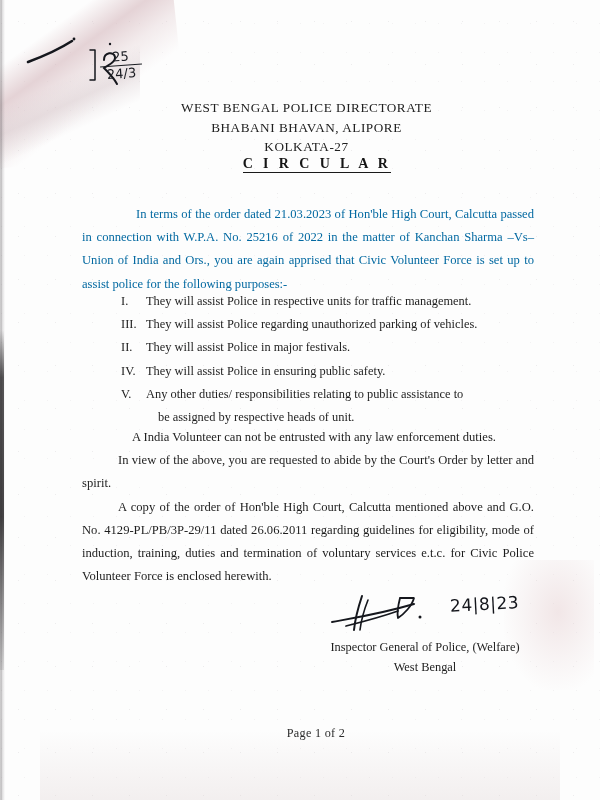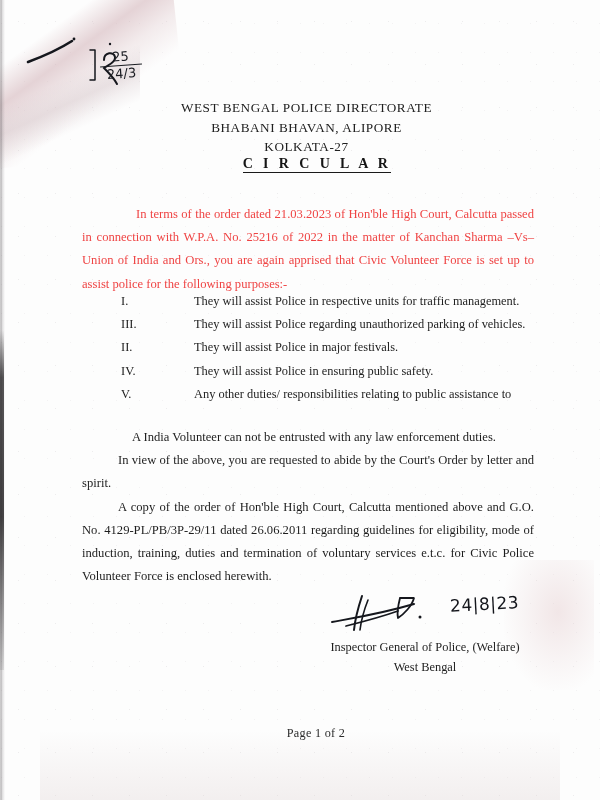--- a/index.html
+++ b/index.html
@@ -151,21 +151,21 @@
 
   .body-block {
     position: absolute;
     left: 82px;
     top: 203px;
     width: 452px;
     font-size: 12.6px;
     line-height: 23.2px;
     text-align: justify;
     text-justify: inter-word;
-    color: #ef4444;
+    color: #0369a1;
   }
   .para-indent { text-indent: 54px; }
 
   .list-block {
     position: absolute;
     left: 112px;
     top: 290px;
     width: 425px;
     font-size: 12.4px;
     line-height: 23.2px;
@@ -175,21 +175,21 @@
     display: flex;
     align-items: flex-start;
   }
   .list-num {
     width: 34px;
     flex: 0 0 34px;
     text-align: left;
     padding-left: 9px;
     box-sizing: border-box;
   }
-  .list-text { flex: 1; margin-left: 48px; }
+  .list-text { flex: 1; }
   .list-text .cont {
     display: block;
     padding-left: 12px;
   }
 
   .closing-block {
     position: absolute;
     left: 82px;
     top: 426px;
     width: 452px;
@@ -334,20 +334,21 @@
         <span class="list-text">They will assist Police in major festivals.</span>
       </div>
       <div class="list-row">
         <span class="list-num">IV.</span>
         <span class="list-text">They will assist Police in ensuring public safety.</span>
       </div>
       <div class="list-row">
         <span class="list-num">V.</span>
         <span class="list-text">
           <span>Any other duties/ responsibilities relating to public assistance to</span>
+          <span class="cont">be assigned by respective heads of unit.</span>
         </span>
       </div>
     </div>
 
     <div class="closing-block">
       <p>A India Volunteer can not be entrusted with any law enforcement duties.</p>
       <p class="tight">In view of the above, you are requested to abide by the Court's Order by letter and spirit.</p>
       <p class="tight">A copy of the order of Hon'ble High Court, Calcutta mentioned above and G.O. No. 4129-PL/PB/3P-29/11 dated 26.06.2011 regarding guidelines for eligibility, mode of induction, training, duties and termination of voluntary services e.t.c. for Civic Police Volunteer Force is enclosed herewith.</p>
     </div>
 

